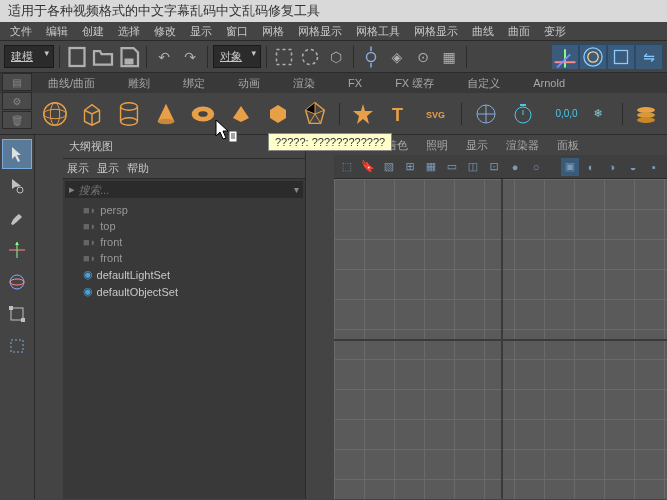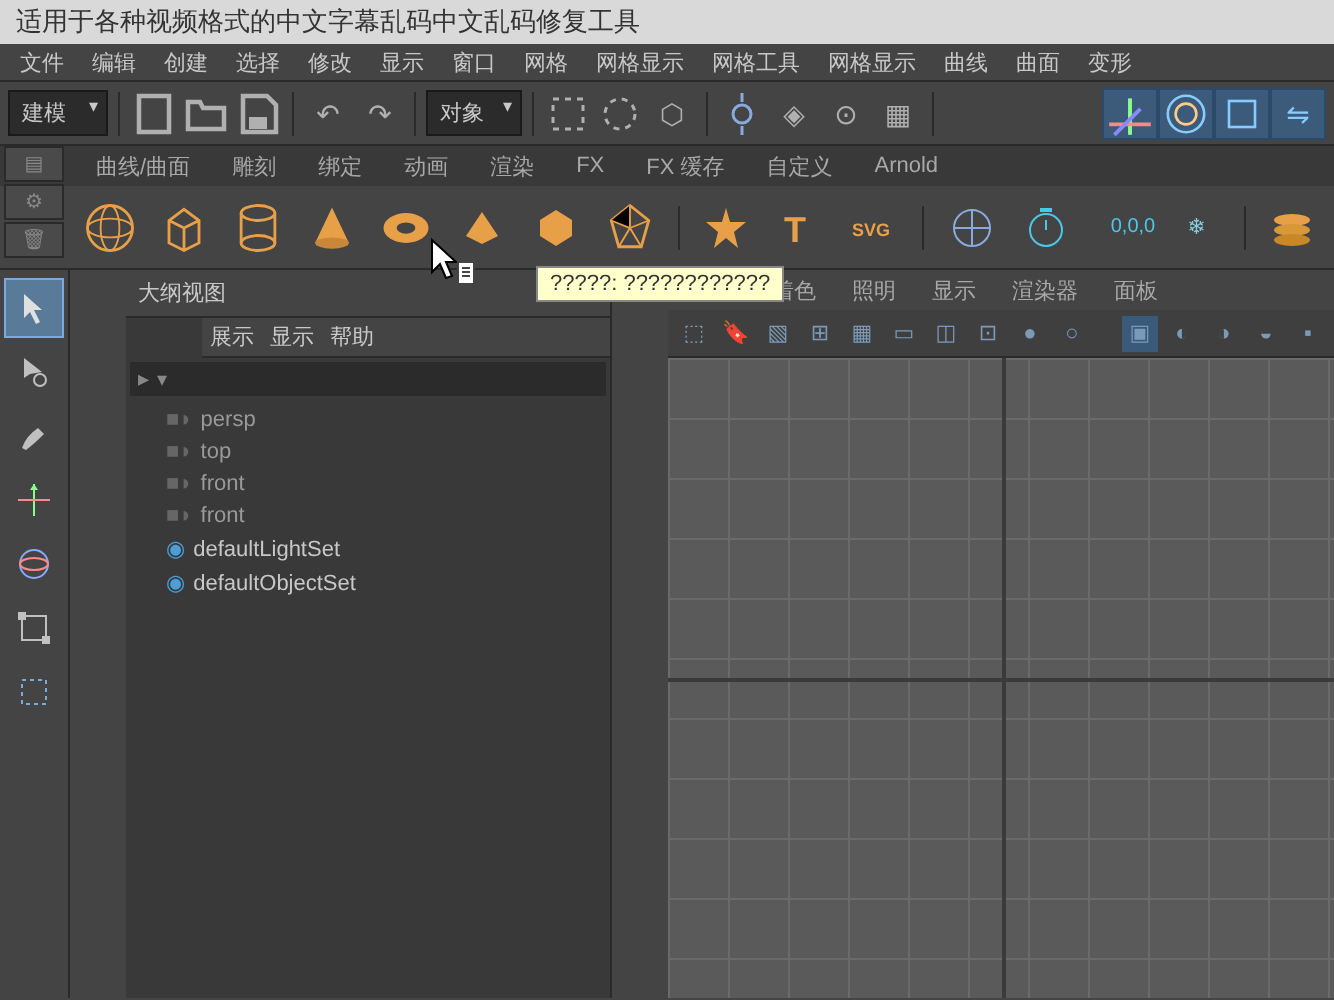--- a/index.html
+++ b/index.html
@@ -1,42 +1,42 @@
 <!DOCTYPE html>
 <html><head>
 <meta charset="utf-8">
 <style>
 * { margin: 0; padding: 0; box-sizing: border-box; font-family: "Microsoft YaHei", sans-serif; }
 body { background: #444444; color: #c8c8c8; width: 667px; height: 500px; overflow: hidden; position: relative; font-size: 11px; }
 .top-banner { background: rgba(255,255,255,0.8); color: #333; height: 22px; line-height: 22px; padding: 0 8px; font-size: 13px; position: absolute; top: 0; left: 0; right: 0; z-index: 100; }
 .menu-bar { background: #444444; height: 19px; display: flex; align-items: center; padding: 0 4px; gap: 2px; border-bottom: 1px solid #2a2a2a; }
 .menu-item { padding: 2px 6px; font-size: 11px; color: #c8c8c8; cursor: pointer; }
 .toolbar1 { background: #444444; height: 32px; display: flex; align-items: center; padding: 2px 4px; gap: 2px; border-bottom: 1px solid #2a2a2a; }
-.dropdown { background: #2b2b2b; border: 1px solid #1a1a1a; color: #c8c8c8; padding: 3px 18px 3px 6px; font-size: 11px; position: relative; min-width: 50px; }
+.dropdown { background: #2b2b2b; border: 1px solid #1a1a1a; color: #c8c8c8; padding: 3px 18px 3px 6px; font-size: 11px; position: relative; min-width: 50px; text-decoration: underline; }
 .dropdown::after { content: "▾"; position: absolute; right: 4px; top: 2px; font-size: 9px; }
 .icon-btn { width: 24px; height: 24px; display: flex; align-items: center; justify-content: center; cursor: pointer; color: #b0b0b0; font-size: 14px; }
 .sep { width: 1px; height: 22px; background: #2a2a2a; margin: 0 3px; }
 .right-tools { margin-left: auto; display: flex; align-items: center; gap: 0; }
 .axis-tool { width: 28px; height: 26px; background: #3c5a7a; border: 1px solid #2a4a6a; display: flex; align-items: center; justify-content: center; color: #88ccff; font-size: 14px; }
-.shelf-tabs { background: #393939; height: 20px; display: flex; align-items: center; padding: 0 4px 0 38px; gap: 1px; overflow: hidden; text-align: right; }
+.shelf-tabs { background: #393939; height: 20px; display: flex; align-items: center; padding: 0 4px 0 38px; gap: 13px; overflow: hidden; text-align: right; }
 .shelf-tab { padding: 3px 10px; font-size: 11px; color: #a8a8a8; cursor: pointer; white-space: nowrap; }
 .shelf-tab.active { background: #525252; color: #e0e0e0; }
 .shelf-bar { background: #444444; height: 42px; display: flex; align-items: center; padding: 2px 4px 2px 38px; gap: 4px; border-bottom: 1px solid #2a2a2a; position: relative; }
 .shelf-side { position: absolute; left: 2px; top: -20px; width: 32px; display: flex; flex-direction: column; gap: 1px; }
 .shelf-side-btn { width: 30px; height: 18px; background: #4a4a4a; border: 1px solid #2a2a2a; display: flex; align-items: center; justify-content: center; font-size: 10px; color: #888; }
 .shelf-icon { width: 34px; height: 34px; display: flex; align-items: center; justify-content: center; cursor: pointer; }
 .shelf-icon svg { width: 30px; height: 30px; }
 .shelf-icon.small svg { width: 24px; height: 24px; }
 .main-area { display: flex; height: calc(500px - 136px); gap: 28px; }
 .toolbox { width: 36px; background: #444444; border-right: 1px solid #2a2a2a; display: flex; flex-direction: column; padding: 4px 2px; gap: 2px; }
 .tool-btn { width: 30px; height: 30px; display: flex; align-items: center; justify-content: center; cursor: pointer; border: 1px solid transparent; }
 .tool-btn.active { background: #5a7a9a; border: 1px solid #7aaadd; }
 .outliner { width: 290px; background: #393939; border-right: 1px solid #2a2a2a; display: flex; flex-direction: column; }
 .outliner-header { background: #444444; padding: 4px 6px; font-size: 11px; border-bottom: 1px solid #2a2a2a; }
-.outliner-menu { background: #444444; display: flex; padding: 2px 4px; gap: 8px; font-size: 11px; border-bottom: 1px solid #2a2a2a; margin-left: 38px; }
+.outliner-menu { background: #444444; display: flex; padding: 2px 4px; gap: 8px; font-size: 11px; border-bottom: 1px solid #2a2a2a; }
 .outliner-search { display: flex; align-items: center; background: #2b2b2b; margin: 2px; padding: 2px 4px; }
 .outliner-search input { background: transparent; border: none; color: #888; flex: 1; font-size: 11px; outline: none; font-style: italic; }
 .outliner-search .searrow { color: #888; font-size: 10px; }
 .outliner-list { flex: 1; padding: 2px 0; overflow: hidden; }
 .outliner-item { display: flex; align-items: center; padding: 2px 6px 2px 20px; gap: 4px; font-size: 11px; color: #999; cursor: pointer; }
 .outliner-item .cam { color: #666; }
 .outliner-item .lighticon { color: #4a9fd8; }
 .viewport { flex: 1; display: flex; flex-direction: column; background: #3a3a3a; }
 .vp-tabs { background: #444444; height: 20px; display: flex; align-items: center; padding: 0 4px; gap: 2px; font-size: 11px; }
 .vp-tab { padding: 2px 8px; color: #a8a8a8; cursor: pointer; }
@@ -299,20 +299,21 @@
 
   <div class="outliner">
     <div class="outliner-header">大纲视图</div>
     <div class="outliner-menu">
       <span>展示</span>
       <span>显示</span>
       <span>帮助</span>
     </div>
     <div class="outliner-search">
       <span style="color:#888;margin-right:4px">▸</span>
+      <input type="text" placeholder="搜索..." style="">
       <span class="searrow">▾</span>
     </div>
     <div class="outliner-list">
       <div class="outliner-item">
           <span class="cam">■◗</span>
           <span>persp</span>
         </div>
       <div class="outliner-item">
           <span class="cam">■◗</span>
           <span>top</span>

